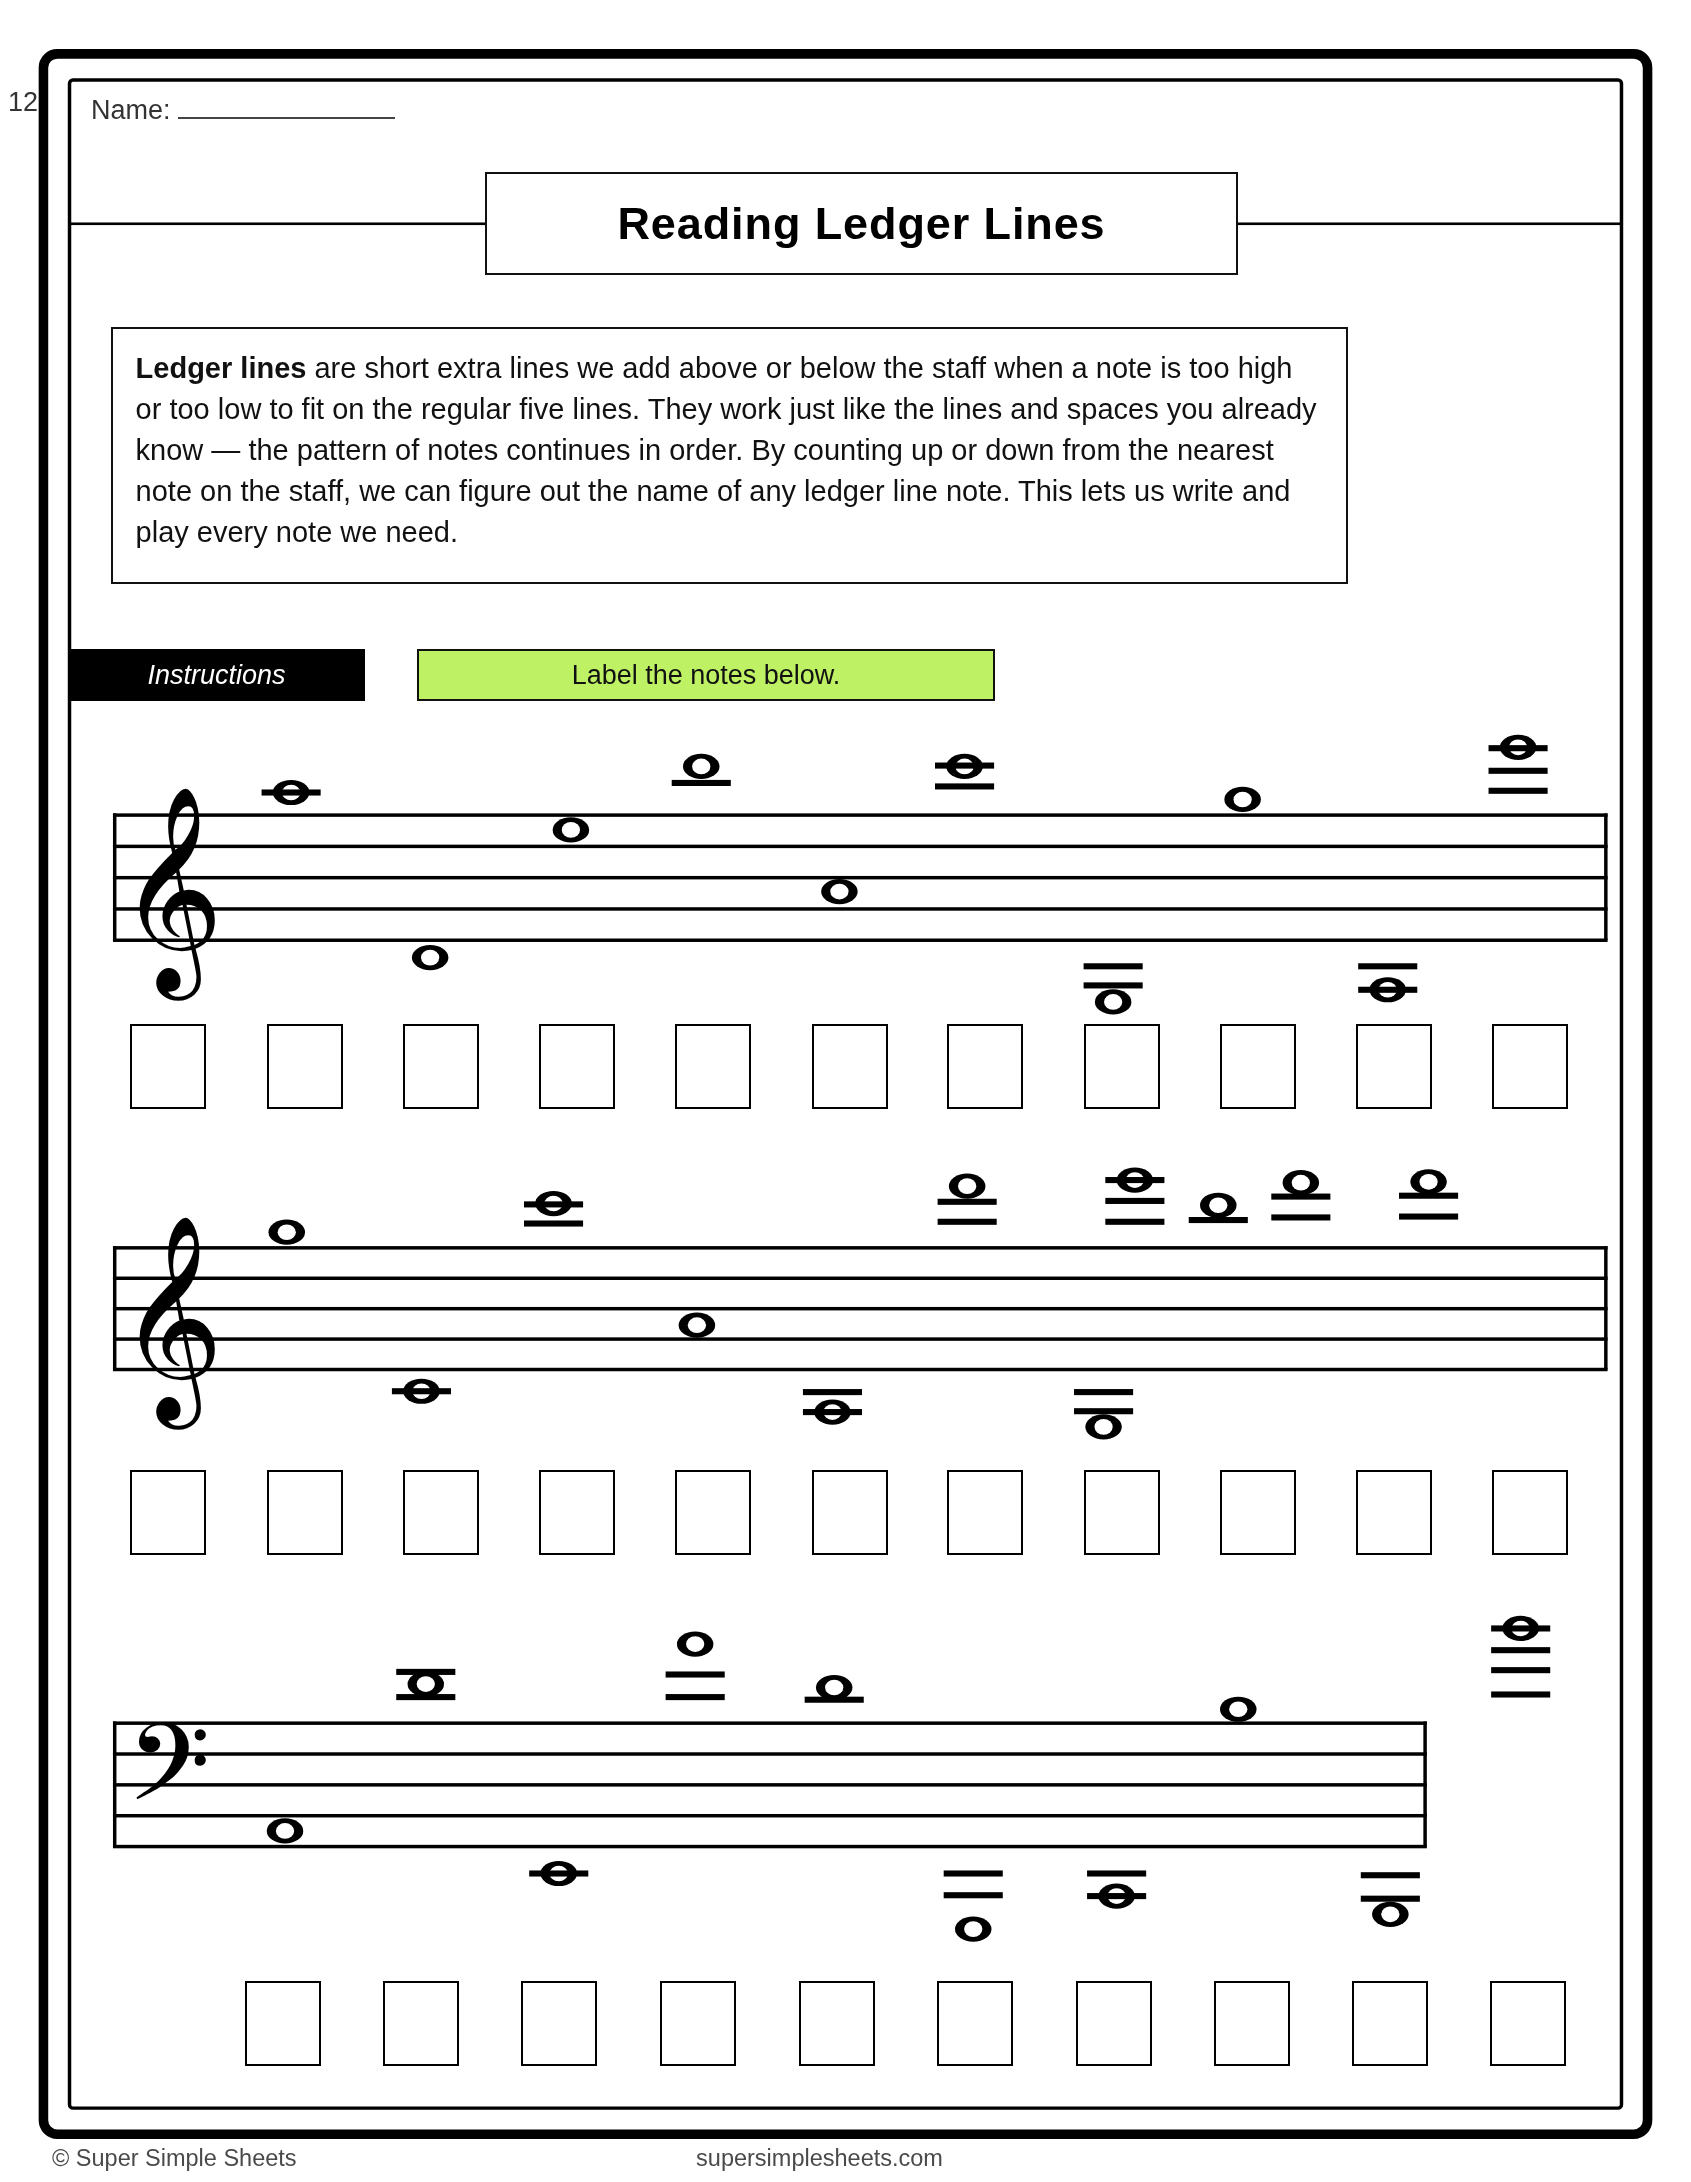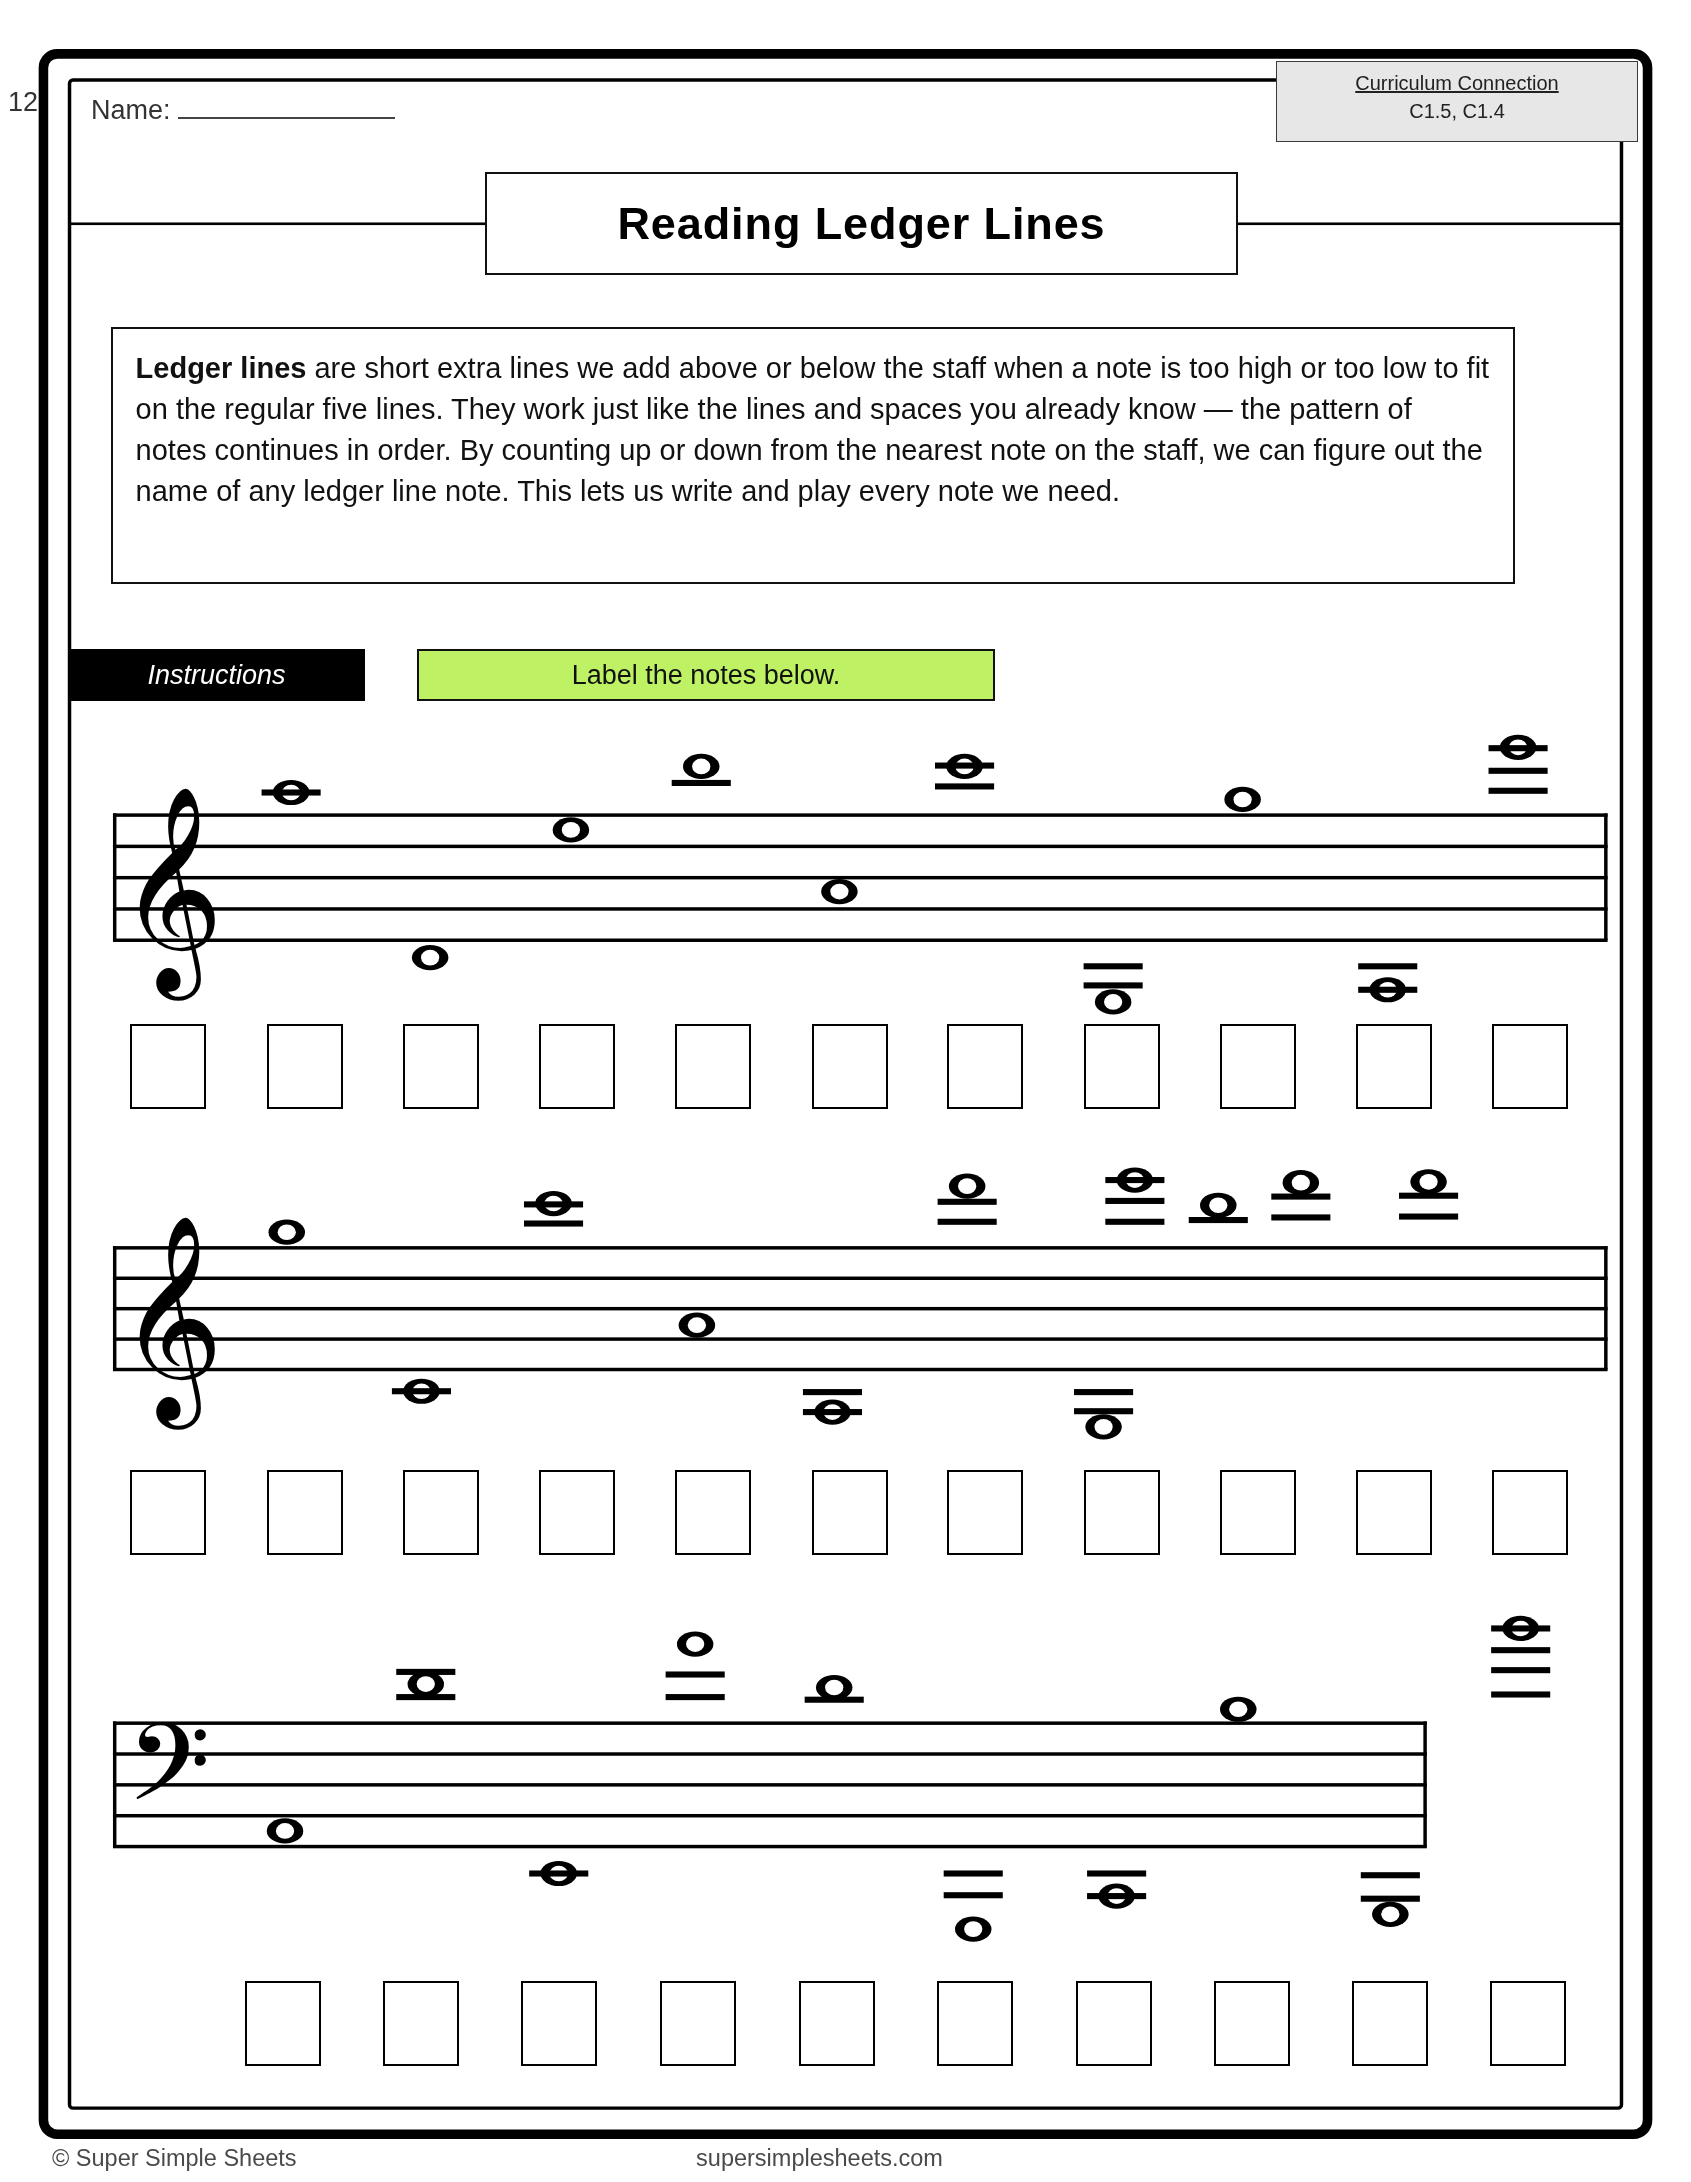--- a/index.html
+++ b/index.html
@@ -12,21 +12,21 @@
   .page-num{left:8px;top:87px;width:1631px;text-align:left;font-size:27px;color:#333;}
   .curr-box{left:1276px;top:61px;width:362px;height:81px;background:#e7e7e7;
             border:1.7px solid #3a3a3a;box-sizing:border-box;text-align:center;z-index:5;}
   .curr-title{margin-top:10.4px;font-size:20px;color:#222;text-decoration:underline;}
   .curr-codes{margin-top:4.3px;font-size:20px;color:#222;}
   
   .title-box{left:485px;top:172px;width:753px;height:103px;background:#fff;border:2.6px solid #111;
              box-sizing:border-box;display:flex;align-items:center;justify-content:center;z-index:4;}
   .title-text{font-size:45px;font-weight:bold;letter-spacing:0.9px;color:#000;}
   
-  .intro-box{left:111px;top:327px;width:1404px;height:257px;border:2.6px solid #111;box-sizing:border-box;
+  .intro-box{left:111px;top:327px;width:1237px;height:257px;border:2.6px solid #111;box-sizing:border-box;
              padding:19px 22.6px;font-size:29px;line-height:41px;color:#111;}
   .intro-box b{font-weight:bold;}
   
   .instr-black{left:68px;top:649px;width:297px;height:52px;background:#000;color:#fff;
                display:flex;align-items:center;justify-content:center;font-size:27px;z-index:3;font-style:italic;}
   .instr-gray{left:417px;top:649px;width:578px;height:52px;background:#bef264;border:2.6px solid #111;
               box-sizing:border-box;display:flex;align-items:center;justify-content:center;
               font-size:27px;color:#111;z-index:2;}
   
   .answer-box{position:absolute;width:76px;height:85px;border:2.6px solid #000;background:#fff;box-sizing:border-box;}
@@ -176,24 +176,20 @@
         <rect x="1716" y="1918.5" width="68" height="7" fill="#000"></rect>
         <rect x="1716" y="1946.5" width="68" height="7" fill="#000"></rect>
       </g>
   </svg>
 
   <div class="abs name-row">
     <span>Name:</span><span class="name-line"></span>
   </div>
   <div class="abs page-num">12</div>
 
-  <div class="abs curr-box">
-    <div class="curr-title">Curriculum Connection</div>
-    <div class="curr-codes">C1.5, C1.4</div>
-  </div>
 
   <div class="abs title-box">
     <div class="title-text">Reading Ledger Lines</div>
   </div>
 
   <div class="abs intro-box">
     <b>Ledger lines</b><span> are short extra lines we add above or below the staff when a note is too high or too low to fit on the regular five lines. They work just like the lines and spaces you already know — the pattern of notes continues in order. By counting up or down from the nearest note on the staff, we can figure out the name of any ledger line note. This lets us write and play every note we need.</span>
   </div>
 
   <div class="abs instr-black">

